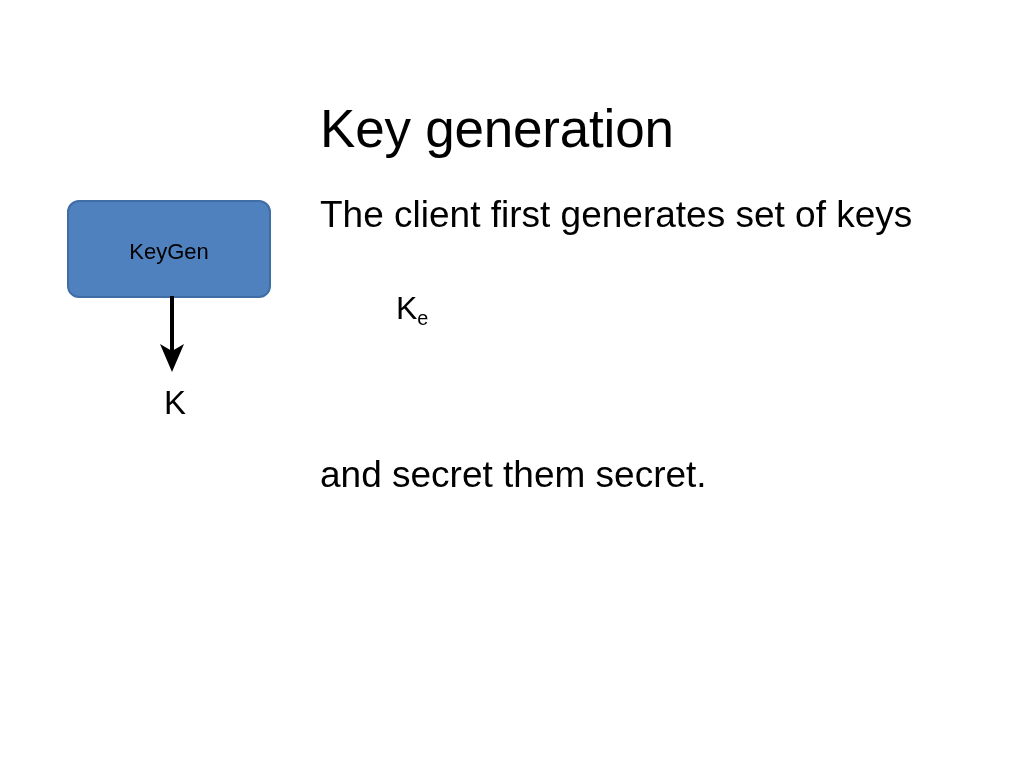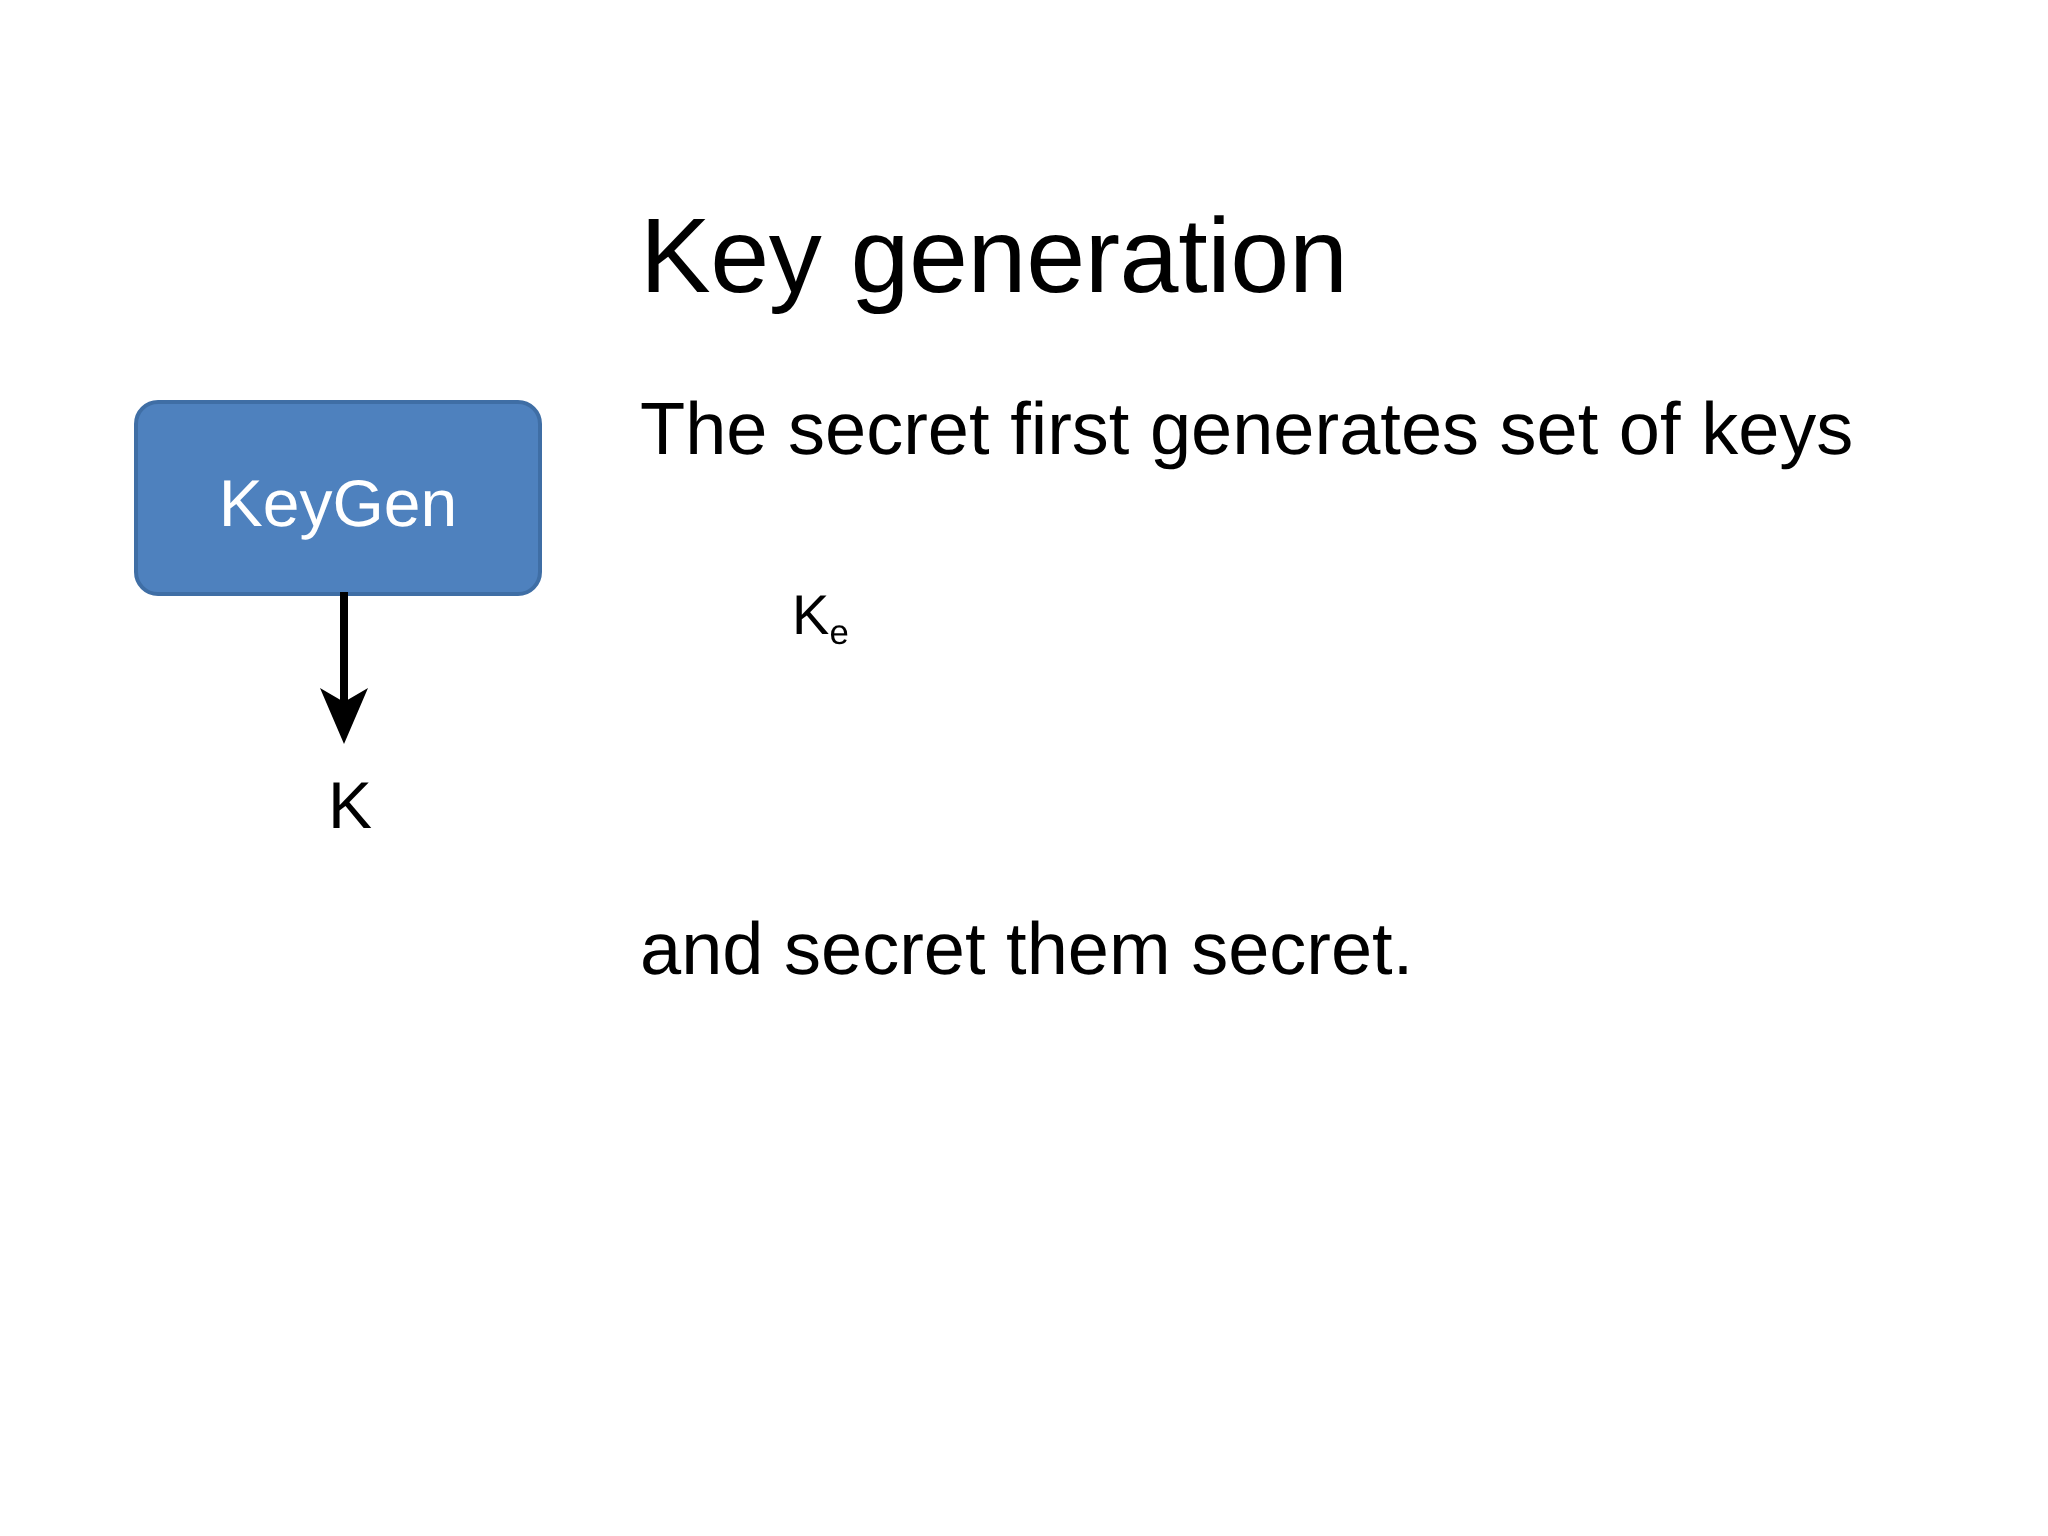--- a/index.html
+++ b/index.html
@@ -42,22 +42,22 @@
     height: 98px;
     box-sizing: border-box;
     background: #4E81BE;
     border: 2px solid #3F6EA5;
     border-radius: 12px;
     display: flex;
     align-items: center;
     justify-content: center;
   }
   #keygen-box-label {
-    color: #ffffff;
-    font-size: 33px;
+    color: #000000;
+    font-size: 22px;
     line-height: 28px;
     font-weight: 400;
     position: relative;
     top: 3px;
   }
 
   #keygen-arrow {
     position: absolute;
     left: 142px;
     top: 296px;
@@ -81,21 +81,21 @@
     left: 320px;
     top: 192px;
     font-size: 37px;
     line-height: 46px;
     white-space: nowrap;
   }
 
   .key-row {
     position: absolute;
     left: 396px;
-    font-size: 28px;
+    font-size: 32px;
     line-height: 40px;
     white-space: nowrap;
     display: flex;
     align-items: baseline;
   }
   #key-row-ske { top: 288px; }
   #key-row-prf { top: 354px; }
 
   .key-symbol {
     display: inline-block;
@@ -133,21 +133,21 @@
     <span id="keygen-box-label">KeyGen</span>
   </div>
 
   <svg id="keygen-arrow" viewBox="0 0 60 80">
     <line x1="30" y1="0" x2="30" y2="60" stroke="#000000" stroke-width="4"></line>
     <polygon points="30,76 18,48 30,55 42,48" fill="#000000"></polygon>
   </svg>
 
   <div id="k-output-label">K</div>
 
-  <div id="intro-line">The secret first generates set of keys</div>
+  <div id="intro-line">The client first generates set of keys</div>
 
   <div class="key-row" id="key-row-ske">
     <span class="key-symbol"><span>K</span><sub>e</sub></span>
   </div>
 
 
   <div id="closing-line">and secret them secret.</div>
 
 </div>
 

